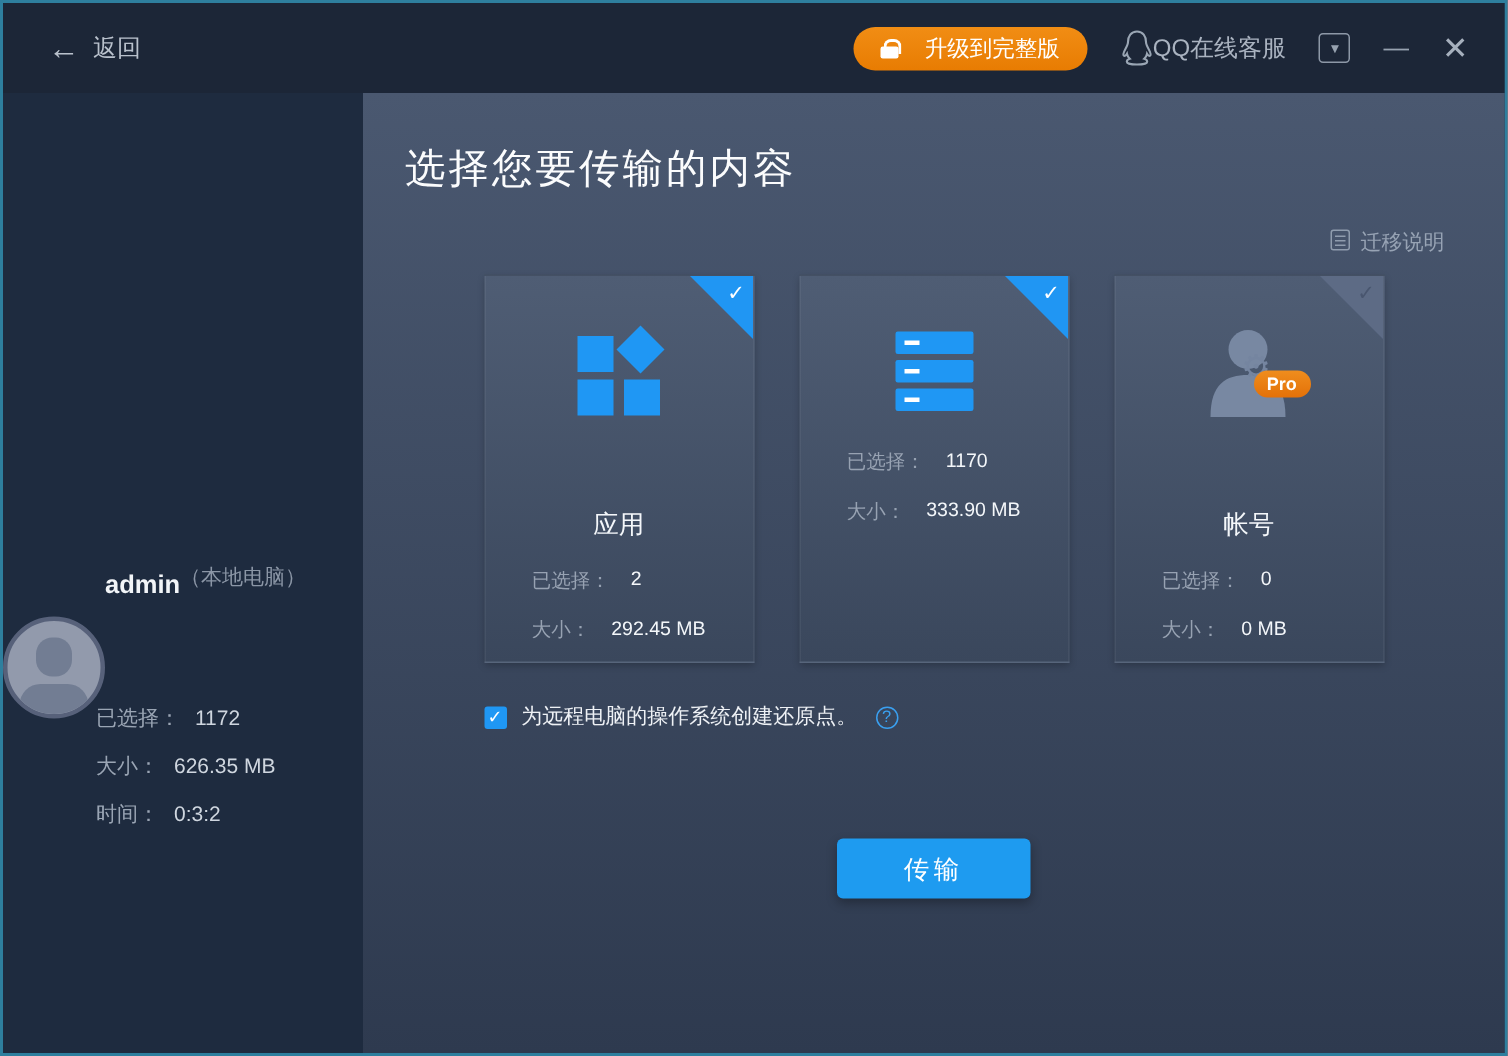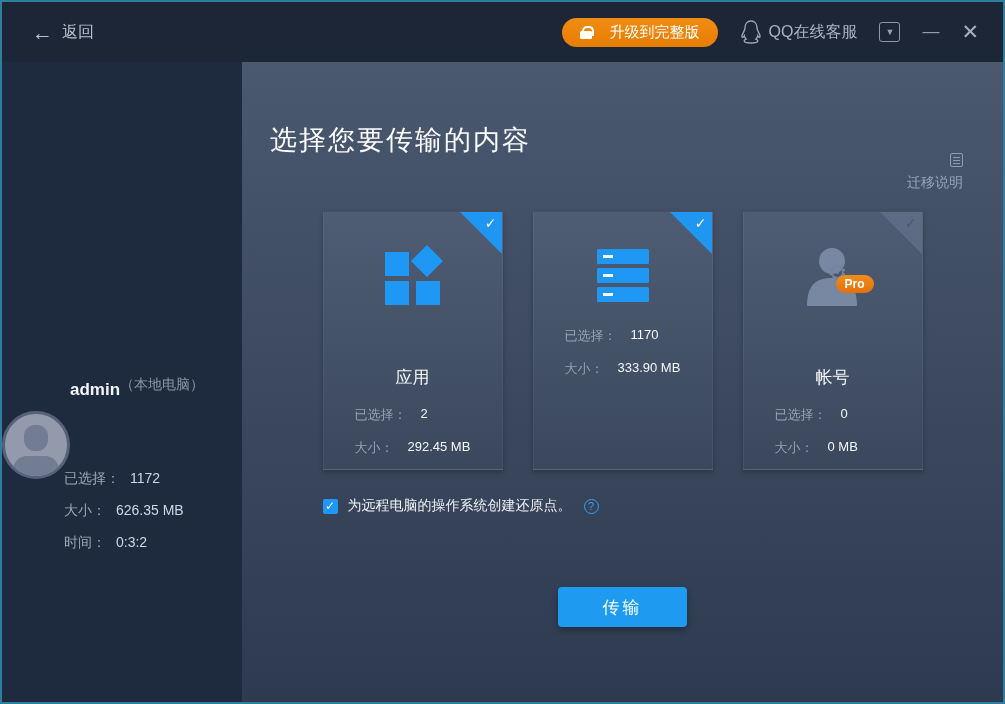--- a/index.html
+++ b/index.html
@@ -39,21 +39,21 @@
   .lock:before { 
     content:""; position:absolute; top:0; left:2px;
     width:8px; height:8px; border:2px solid #fff; border-bottom:none;
     border-radius:5px 5px 0 0;
   }
   .lock:after { 
     content:""; position:absolute; bottom:0; left:0;
     width:12px; height:8px; background:#fff; border-radius:1.5px;
   }
   .qq-link {
-    display:flex; align-items:center; gap:7px;
+    display:flex; align-items:center; 
     color:#aab3c0; font-size:16px; cursor:pointer;
   }
   .win-btn { color:#97a2b0; cursor:pointer; display:flex; align-items:center; }
   .dropdown-box {
     width:21px; height:20px; border:1px solid #8d98a7; border-radius:3px;
     display:flex; align-items:center; justify-content:center;
     font-size:9px; color:#97a2b0;
   }
   .min-glyph { font-size:17px; letter-spacing:0; color:#97a2b0; }
   .close-glyph { font-size:21px; color:#a6b0bd; font-weight:300; }
@@ -83,31 +83,31 @@
   .usernote { margin-top:6px; color:#8b96a6; font-size:14px; }
   .sidebar-stats { position:absolute; left:62px; top:408px; }
   .stat-row { display:flex; gap:10px; margin-bottom:14px; font-size:14px; }
   .stat-row .lbl { color:#9aa5b4; }
   .stat-row .val { color:#cfd6df; }
 
   
   .main {
     flex:1; position:relative;
     background:linear-gradient(#4a5870,#2e3a4f);
-    padding-top:60px;
+    padding-top:32px;
   }
   .page-title {
     margin-left:28px;
     font-family:"Liberation Serif","DejaVu Serif",serif;
     font-weight:normal; font-size:27px; color:#fbfcfd; letter-spacing:2px;
   }
   .guide-link {
     position:absolute; top:91px; right:40px;
-    display:flex; align-items:flex-end; gap:7px;
-    color:#97a3b4; font-size:14px; cursor:pointer;flex-direction:column;
+    display:flex; align-items:flex-start; gap:7px;
+    color:#97a3b4; font-size:14px; cursor:pointer;
   }
   .doc-icon { width:13px; height:14px; border:1px solid #8f9cae; border-radius:2px; position:relative; }
   .doc-icon:before { content:""; position:absolute; left:2px; top:3px; width:7px; height:1px; background:#8f9cae; box-shadow:0 3px 0 #8f9cae, 0 6px 0 #8f9cae; }
 
   .cards { width:600px; margin:53px auto 0; display:flex; gap:30px; }
   .card {
     width:180px; height:259px; position:relative;
     background:linear-gradient(#4f5d74,#3a475c);
     border:1px solid rgba(255,255,255,0.05);
     box-shadow:0 2px 5px rgba(0,0,0,0.25);

